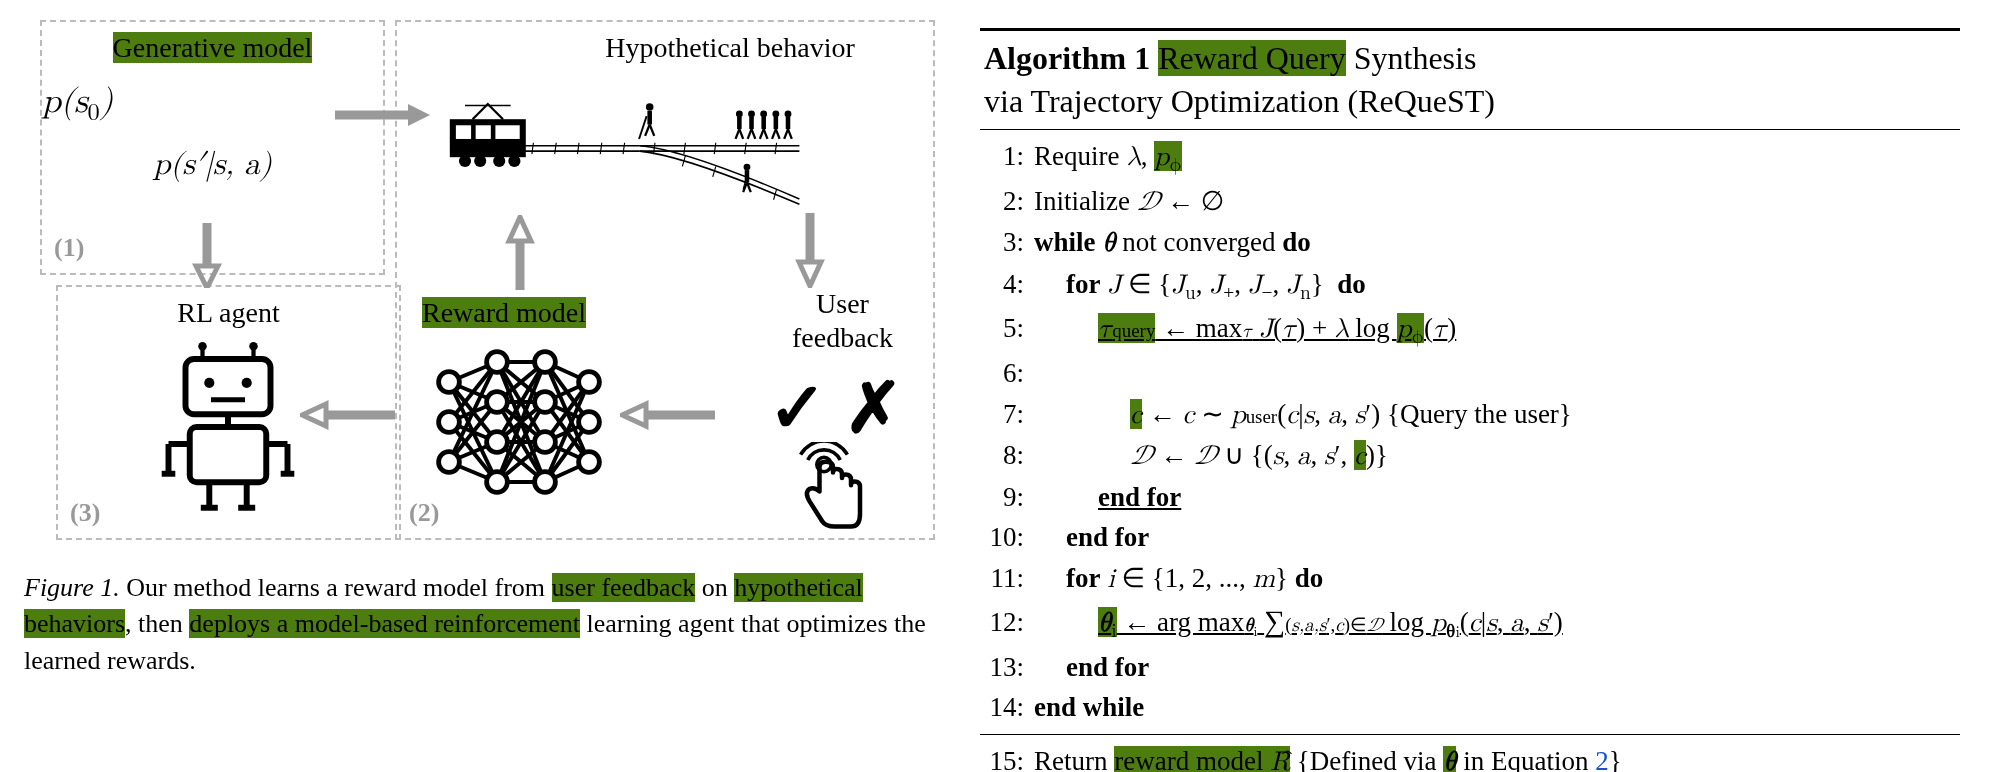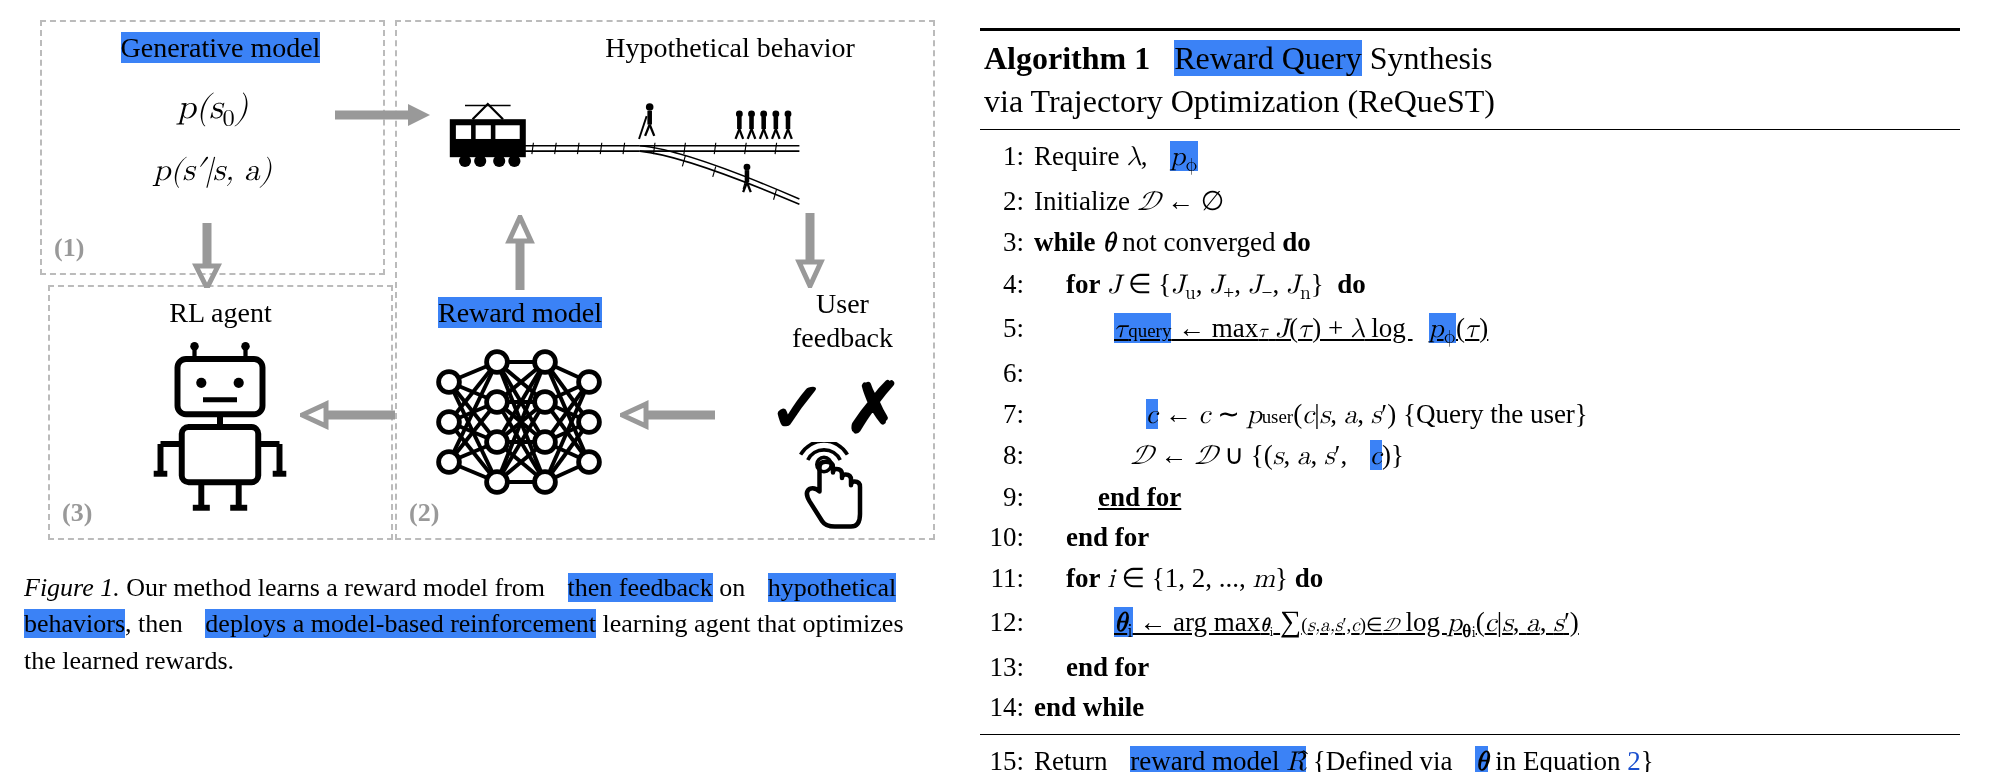--- a/index.html
+++ b/index.html
@@ -16,21 +16,21 @@
   }
   .left-col {
     width: 920px;
     flex-shrink: 0;
   }
   .right-col {
     width: 980px;
     flex-shrink: 0;
     padding-top: 8px;
   }
-  .hl { background: #3b82f6; margin-left: 16px; }
+  .hl { background: #4d7c0f; }
   .figure-wrap {
     position: relative;
     width: 900px;
     height: 530px;
     margin-left: 20px;
   }
   .dashed-box {
     position: absolute;
     border: 2px dashed #bbb;
   }
@@ -106,21 +106,21 @@
 </head>
 <body>
 
 <div class="left-col">
   <div class="figure-wrap">
 
     <div class="dashed-box" style="left:0; top:0; width:345px; height:255px;">
       <div class="box-title" style="padding-top:10px;">
         <span class="hl">Generative model</span>
       </div>
-      <div style="text-align:center; font-size:34px; margin-top:24px;" class="math">
+      <div style="text-align:left; font-size:34px; margin-top:18px;" class="math">
         <span style="font-style:italic;">p</span>(<span style="font-style:italic;">s</span><span class="mathsub">0</span>)
       </div>
       <div style="text-align:center; font-size:31px; margin-top:18px;" class="math">
         <span style="font-style:italic;">p</span>(<span style="font-style:italic;">s</span>′|<span style="font-style:italic;">s</span>, <span style="font-style:italic;">a</span>)
       </div>
       <div class="box-label" style="left:12px; bottom:10px;">(1)</div>
     </div>
 
     <div class="dashed-box" style="left:355px; top:0; width:540px; height:520px;">
       <div class="box-title" style="padding-top:10px; padding-left:130px;">Hypothetical behavior</div>
@@ -297,21 +297,21 @@
           <circle cx="40" cy="25" r="8" fill="none" stroke="#000" stroke-width="4"></circle>
           <path d="M 22 20 A 20 20 0 0 1 58 20" fill="none" stroke="#000" stroke-width="4"></path>
           <path d="M 14 14 A 30 30 0 0 1 66 14" fill="none" stroke="#000" stroke-width="4"></path>
           <path d="M 35 28 L 35 55 Q 30 50 24 52 Q 18 56 24 66 L 38 88 Q 42 94 52 94 L 70 94 Q 80 94 80 80 L 80 50 Q 80 44 74 44 Q 70 44 70 48 L 70 42 Q 70 36 64 36 Q 60 36 60 40 L 60 36 Q 60 30 54 30 Q 50 30 50 34 L 50 28 Q 50 22 42 22 Q 35 22 35 28 Z" fill="none" stroke="#000" stroke-width="5" stroke-linejoin="round"></path>
         </svg>
       </div>
 
       <div class="box-label" style="left:12px; bottom:10px;">(2)</div>
     </div>
 
-    <div class="dashed-box" style="left:8px; top:265px; width:345px; height:255px;">
+    <div class="dashed-box" style="left:16px; top:265px; width:345px; height:255px;">
       <div class="box-title" style="padding-top:10px;">RL agent</div>
       <div style="position:absolute; left:85px; top:55px;">
         <svg class="robot-svg" viewBox="0 0 200 200">
           <line x1="70" y1="20" x2="70" y2="8" stroke="#000" stroke-width="5"></line>
           <circle cx="70" cy="5" r="5" fill="#000"></circle>
           <line x1="130" y1="20" x2="130" y2="8" stroke="#000" stroke-width="5"></line>
           <circle cx="130" cy="5" r="5" fill="#000"></circle>
           <rect x="50" y="20" width="100" height="65" rx="10" fill="none" stroke="#000" stroke-width="7"></rect>
           <circle cx="78" cy="48" r="6" fill="#000"></circle>
           <circle cx="122" cy="48" r="6" fill="#000"></circle>
@@ -354,21 +354,21 @@
       <polygon points="26,4 2,15 26,26" fill="none" stroke="#999" stroke-width="5"></polygon>
     </svg>
     <svg class="arrow" style="left:755px; top:188px;" width="30" height="80">
       <line x1="15" y1="5" x2="15" y2="56" stroke="#999" stroke-width="9"></line>
       <polygon points="4,54 15,78 26,54" fill="none" stroke="#999" stroke-width="5"></polygon>
     </svg>
 
   </div>
 
   <div class="fig-caption">
-    <span class="fc-label">Figure 1.</span><span> Our method learns a reward model from </span><span class="hl">then feedback</span><span> on </span><span class="hl">hypothetical behaviors</span><span>, then </span><span class="hl">deploys a model-based reinforcement</span><span> learning agent that optimizes the learned rewards.</span>
+    <span class="fc-label">Figure 1.</span><span> Our method learns a reward model from </span><span class="hl">user feedback</span><span> on </span><span class="hl">hypothetical behaviors</span><span>, then </span><span class="hl">deploys a model-based reinforcement</span><span> learning agent that optimizes the learned rewards.</span>
   </div>
 </div>
 
 <div class="right-col">
   <div class="alg-box">
     <div class="alg-header">
       <b><span>Algorithm 1</span></b> <span class="hl">Reward Query</span><span> Synthesis</span><br>
       <span>via Trajectory Optimization (ReQueST)</span>
     </div>
     <div class="alg-body">

